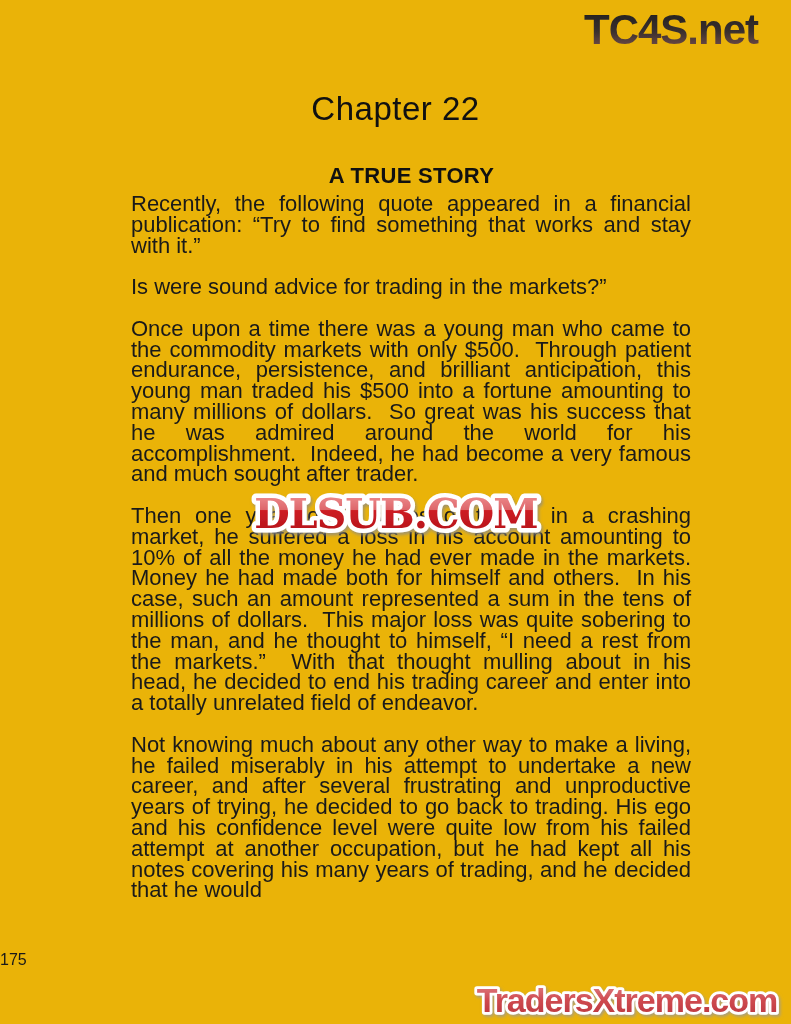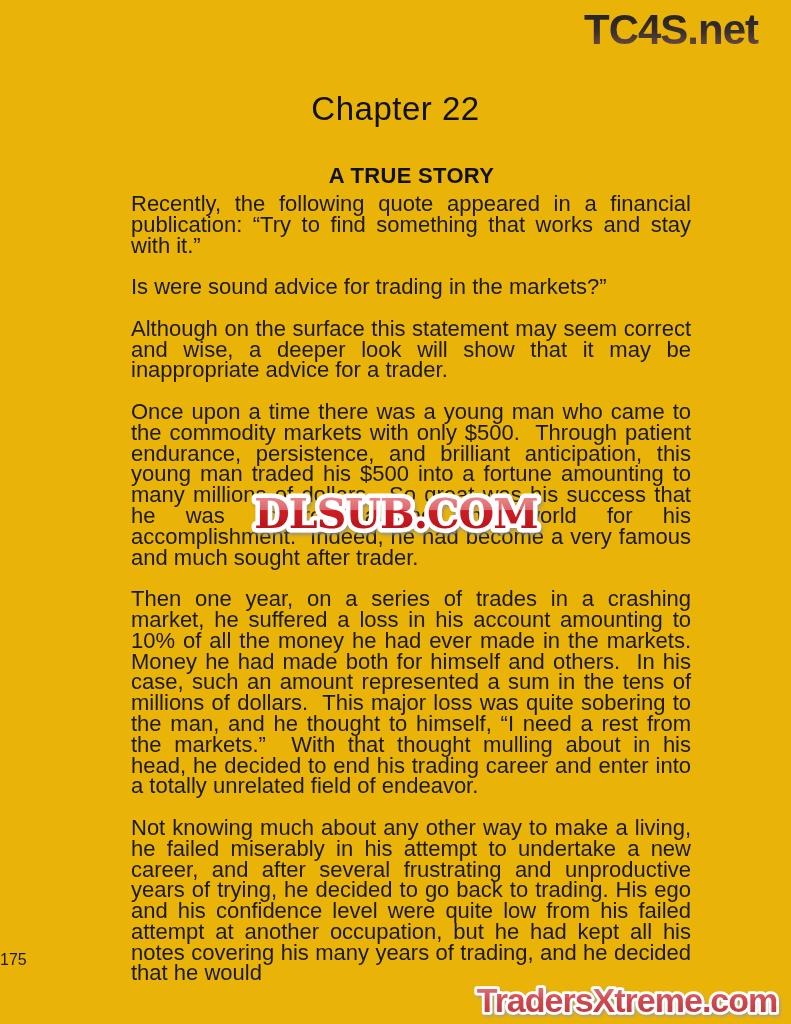--- a/index.html
+++ b/index.html
@@ -114,21 +114,20 @@
     </defs>
     <text x="116" y="43" text-anchor="middle" font-family="Liberation Sans, sans-serif" font-size="42" font-weight="700" letter-spacing="-1" fill="url(#tc4sGrad)" filter="url(#tc4sBlur)">TC4S.net</text>
   </svg>
 
   <h1 class="chapter-title">Chapter 22</h1>
   <h2 class="section-title">A TRUE STORY</h2>
 
   <div class="body-text">
     <p>Recently, the following quote appeared in a financial publication: “Try to find something that works and stay with it.”</p>
     <p>Is were sound advice for trading in the markets?”</p>
-    <p>Although on the surface this statement may seem correct and wise, a deeper look will show that it may be inappropriate advice for a trader.</p>
     <p>Once upon a time there was a young man who came to the commodity markets with only $500.  Through patient endurance, persistence, and brilliant anticipation, this young man traded his $500 into a fortune amounting to many millions of dollars.  So great was his success that he was admired around the world for his accomplishment.  Indeed, he had become a very famous and much sought after trader.</p>
     <p>Then one year, on a series of trades in a crashing market, he suffered a loss in his account amounting to 10% of all the money he had ever made in the markets.  Money he had made both for himself and others.  In his case, such an amount represented a sum in the tens of millions of dollars.  This major loss was quite sobering to the man, and he thought to himself, “I need a rest from the markets.”  With that thought mulling about in his head, he decided to end his trading career and enter into a totally unrelated field of endeavor.</p>
     <p>Not knowing much about any other way to make a living, he failed miserably in his attempt to undertake a new career, and after several frustrating and unproductive years of trying, he decided to go back to trading. His ego and his confidence level were quite low from his failed attempt at another occupation, but he had kept all his notes covering his many years of trading, and he decided that he would</p>
   </div>
 
   <svg class="dlsub-stamp" viewBox="0 0 306 66" xmlns="http://www.w3.org/2000/svg" aria-hidden="true">
     <defs>
       <linearGradient id="dlsubGrad" x1="0" y1="0" x2="0" y2="1">
         <stop offset="0" stop-color="#ef6b6b"></stop>
         <stop offset="0.45" stop-color="#cc1d24"></stop>

